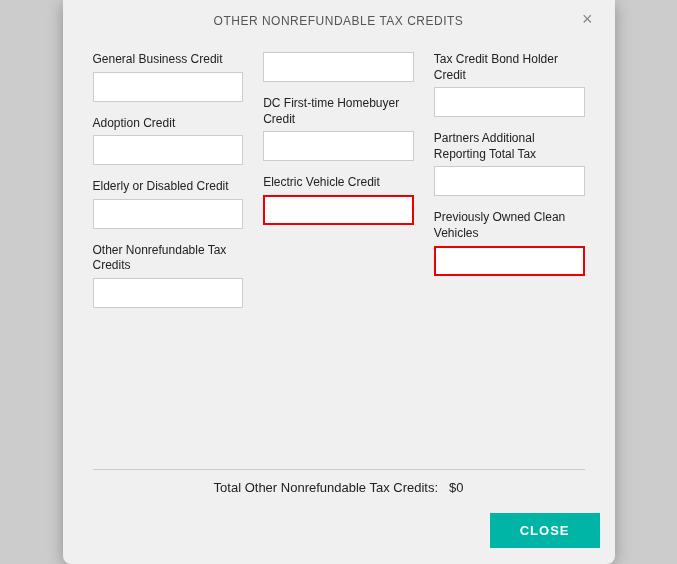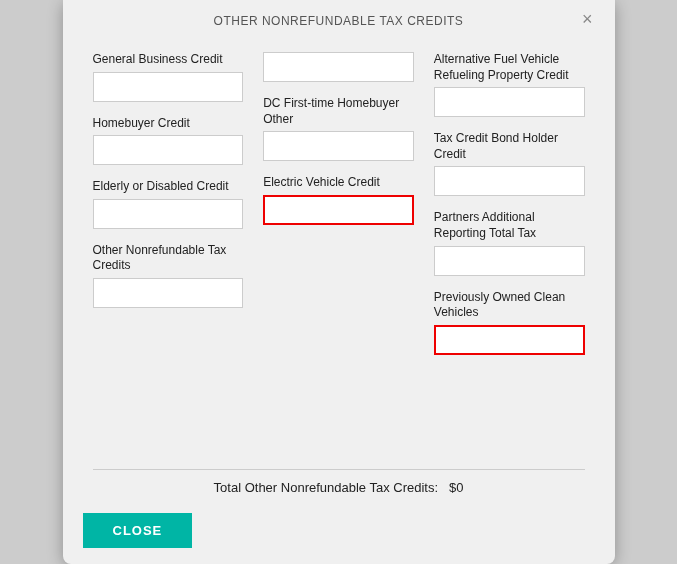--- a/index.html
+++ b/index.html
@@ -86,21 +86,21 @@
       margin: 8px 30px 0 30px;
     }
     .footer-total {
       text-align: center;
       padding: 10px 30px 8px 30px;
       font-size: 13px;
       color: #222;
     }
     .modal-footer {
       display: flex;
-      justify-content: flex-start;
+      justify-content: flex-end;
       padding: 10px 15px 16px 20px;
     }
     .close-btn {
       background: #00b5a5;
       color: #fff;
       border: none;
       padding: 10px 30px;
       font-size: 13px;
       font-weight: 700;
       letter-spacing: 1px;
@@ -121,21 +121,21 @@
     <div class="form-grid">
 
       <div>
 
         <div class="field-group">
           <div class="field-label">General Business Credit</div>
           <input class="field-input" type="text" value="" style="">
         </div>
 
         <div class="field-group">
-          <div class="field-label">Homebuyer Credit</div>
+          <div class="field-label">Adoption Credit</div>
           <input class="field-input" type="text" value="" style="">
         </div>
 
         <div class="field-group">
           <div class="field-label">Elderly or Disabled Credit</div>
           <input class="field-input" type="text" value="" style="">
         </div>
 
         <div class="field-group">
           <div class="field-label">Other Nonrefundable Tax Credits</div>
@@ -144,36 +144,32 @@
       </div>
 
       <div>
 
         <div class="field-group">
           <input class="field-input" type="text" value="" style="">
         </div>
 
 
         <div class="field-group">
-          <div class="field-label">DC First-time Homebuyer Other</div>
+          <div class="field-label">DC First-time Homebuyer Credit</div>
           <input class="field-input" type="text" value="" style="">
         </div>
 
         <div class="field-group">
           <div class="field-label">Electric Vehicle Credit</div>
           <input class="field-input highlighted" type="text" value="" style="">
         </div>
       </div>
 
       <div>
 
-        <div class="field-group">
-          <div class="field-label">Alternative Fuel Vehicle Refueling Property Credit</div>
-          <input class="field-input" type="text" value="" style="">
-        </div>
 
         <div class="field-group">
           <div class="field-label">Tax Credit Bond Holder Credit</div>
           <input class="field-input" type="text" value="" style="">
         </div>
 
         <div class="field-group">
           <div class="field-label">Partners Additional Reporting Total Tax</div>
           <input class="field-input" type="text" value="" style="">
         </div>

